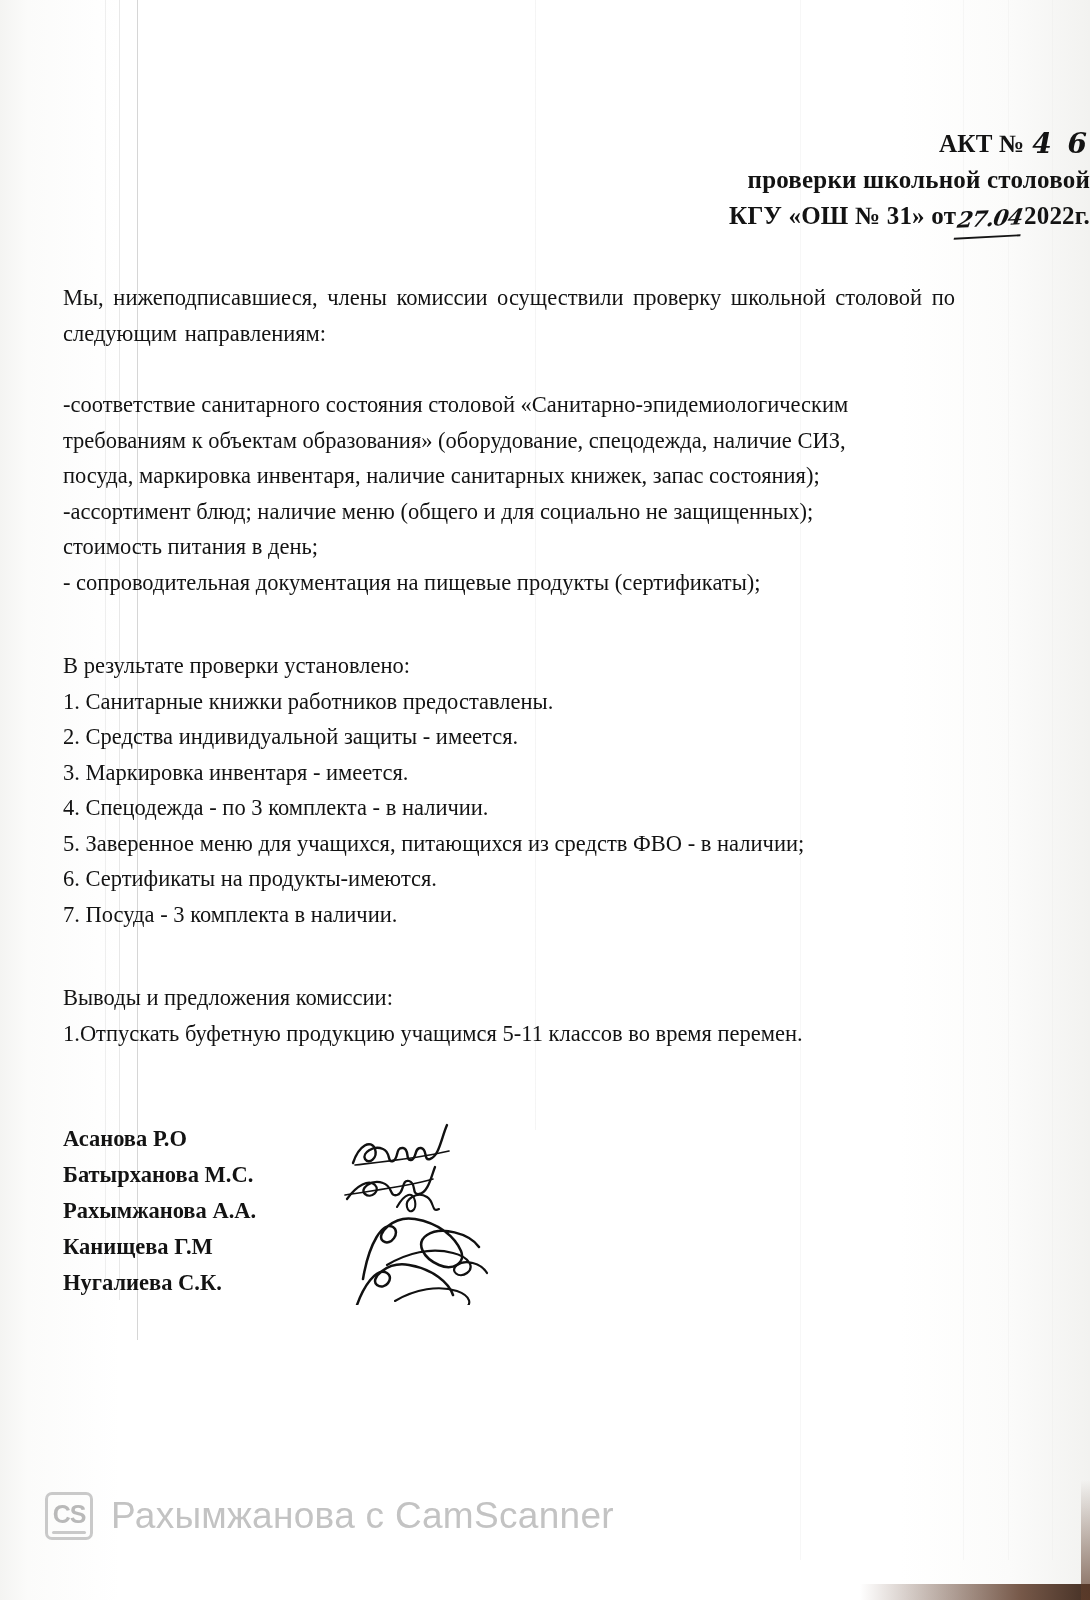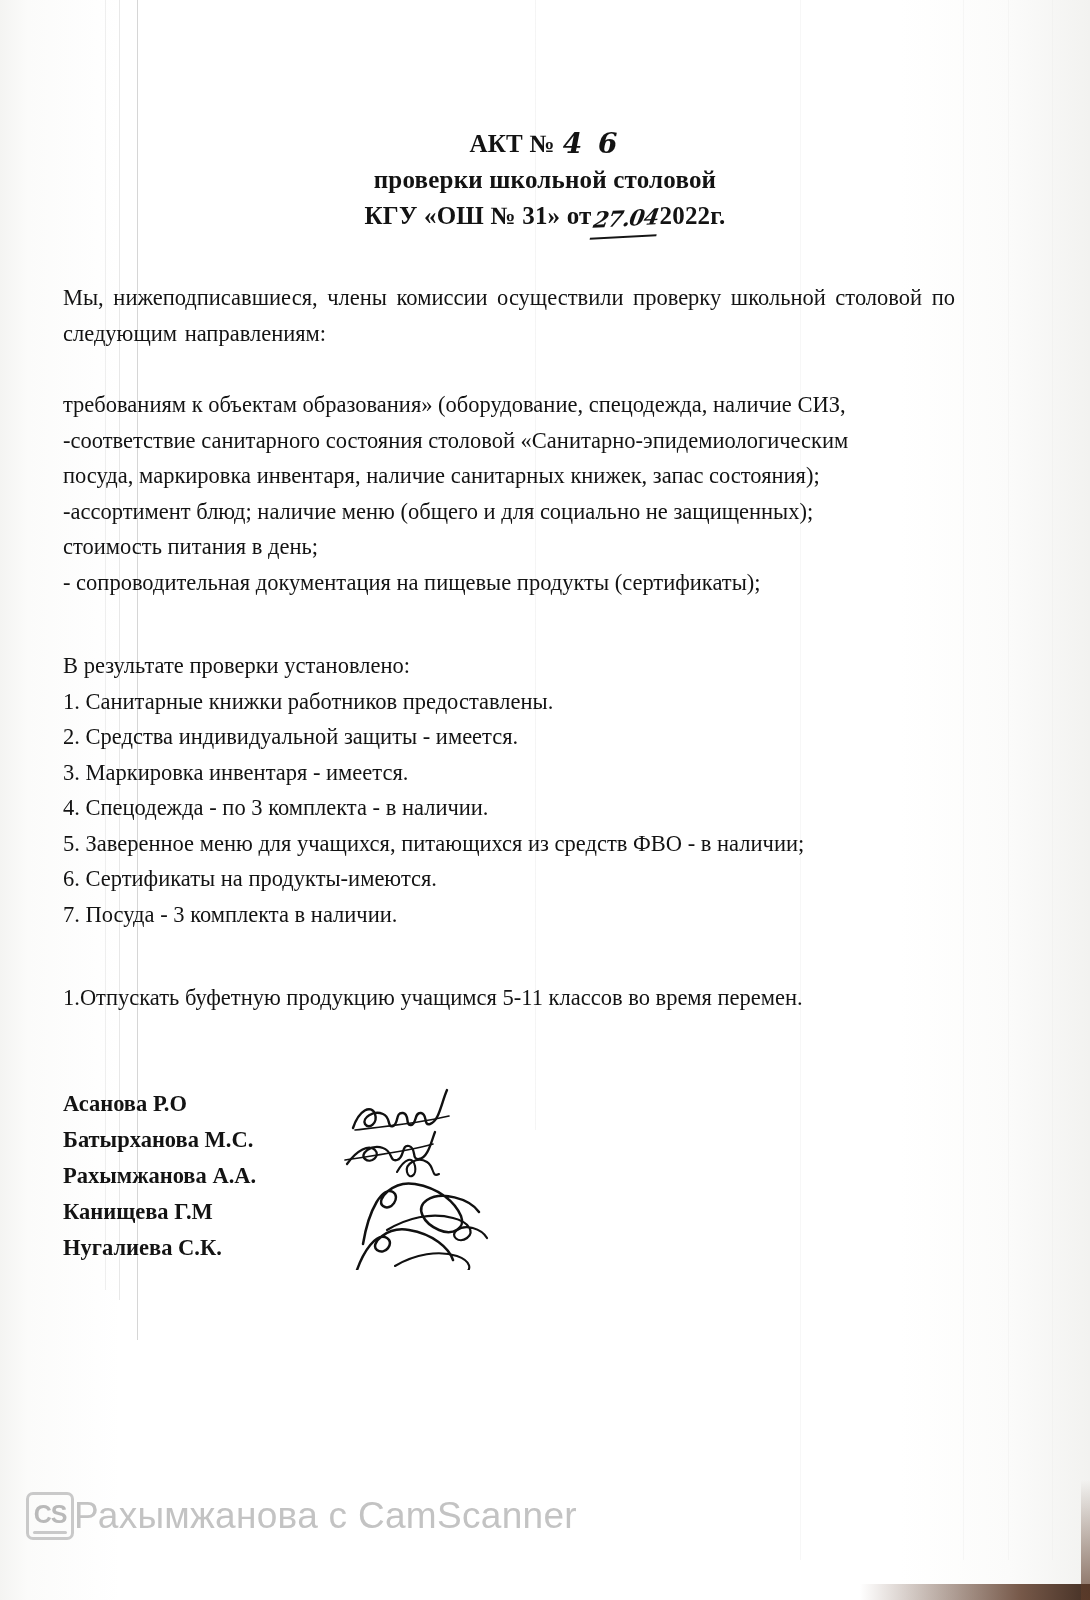--- a/index.html
+++ b/index.html
@@ -78,21 +78,21 @@
   
   #content {
     position: absolute;
     left: 0; top: 0;
     width: 1090px;
     color: #131313;
   }
 
   .title-block {
     margin-top: 126px;
-    text-align: center;
+    text-align: right;
     font-weight: bold;
     font-size: 25px;
     line-height: 36px;
     letter-spacing: .2px;
   }
   .title-line { white-space: nowrap; }
   .title-line .hand {
     font-family: "DejaVu Serif", "Liberation Serif", serif;
     font-weight: 600;
     font-style: italic;
@@ -154,24 +154,25 @@
     left: 272px;
     top: -6px;
     width: 200px;
     height: 190px;
     pointer-events: none;
   }
 
   
   #watermark {
     position: absolute;
-    left: 26px;
+    left: 45px;
     top: 1492px;
     display: flex;
     align-items: center;
+    gap: 18px;
   }
   #cs-logo {
     width: 42px;
     height: 42px;
     border: 3px solid #c9c9c9;
     border-radius: 7px;
     color: #b9b9b9;
     font-family: "Liberation Sans", sans-serif;
     font-weight: bold;
     font-size: 25px;
@@ -213,42 +214,43 @@
       <div class="title-line">
         <span>КГУ «ОШ № 31» от</span><span class="hand-date">27.04</span><span>2022г.</span>
       </div>
     </div>
 
     <div class="body-area">
 
       <p class="para-intro">Мы,  нижеподписавшиеся,  члены комиссии  осуществили проверку  школьной  столовой  по  следующим направлениям:</p>
 
       <div class="block-directions">
+        <div class="ln">-соответствие санитарного состояния столовой «Санитарно-эпидемиологическим</div>
         <div class="ln">требованиям к объектам образования» (оборудование, спецодежда, наличие СИЗ,</div>
-        <div class="ln">-соответствие санитарного состояния столовой «Санитарно-эпидемиологическим</div>
         <div class="ln">посуда, маркировка инвентаря, наличие санитарных книжек, запас состояния);</div>
         <div class="ln">-ассортимент блюд; наличие меню (общего и для социально не защищенных);</div>
         <div class="ln">стоимость питания в день;</div>
         <div class="ln">- сопроводительная документация на пищевые продукты (сертификаты);</div>
       </div>
 
       <div class="block-results">
         <div class="ln">В результате проверки установлено:</div>
         <ul class="res-list">
           <li>1. Санитарные книжки работников предоставлены.</li>
           <li>2. Средства индивидуальной защиты - имеется.</li>
           <li>3. Маркировка инвентаря - имеется.</li>
           <li>4. Спецодежда - по 3 комплекта - в наличии.</li>
           <li>5. Заверенное меню для учащихся, питающихся из средств ФВО - в наличии;</li>
           <li>6. Сертификаты на продукты-имеются.</li>
           <li>7. Посуда - 3 комплекта в наличии.</li>
         </ul>
       </div>
 
       <div class="block-conclusions">
+        <div class="ln">Выводы и предложения комиссии:</div>
         <div class="ln">1.Отпускать буфетную продукцию учащимся 5-11 классов во время перемен.</div>
       </div>
 
       <div class="block-signatures">
         <div class="sig-row">Асанова Р.О</div>
         <div class="sig-row">Батырханова М.С.</div>
         <div class="sig-row">Рахымжанова А.А.</div>
         <div class="sig-row">Канищева Г.М</div>
         <div class="sig-row">Нугалиева С.К.</div>
 

